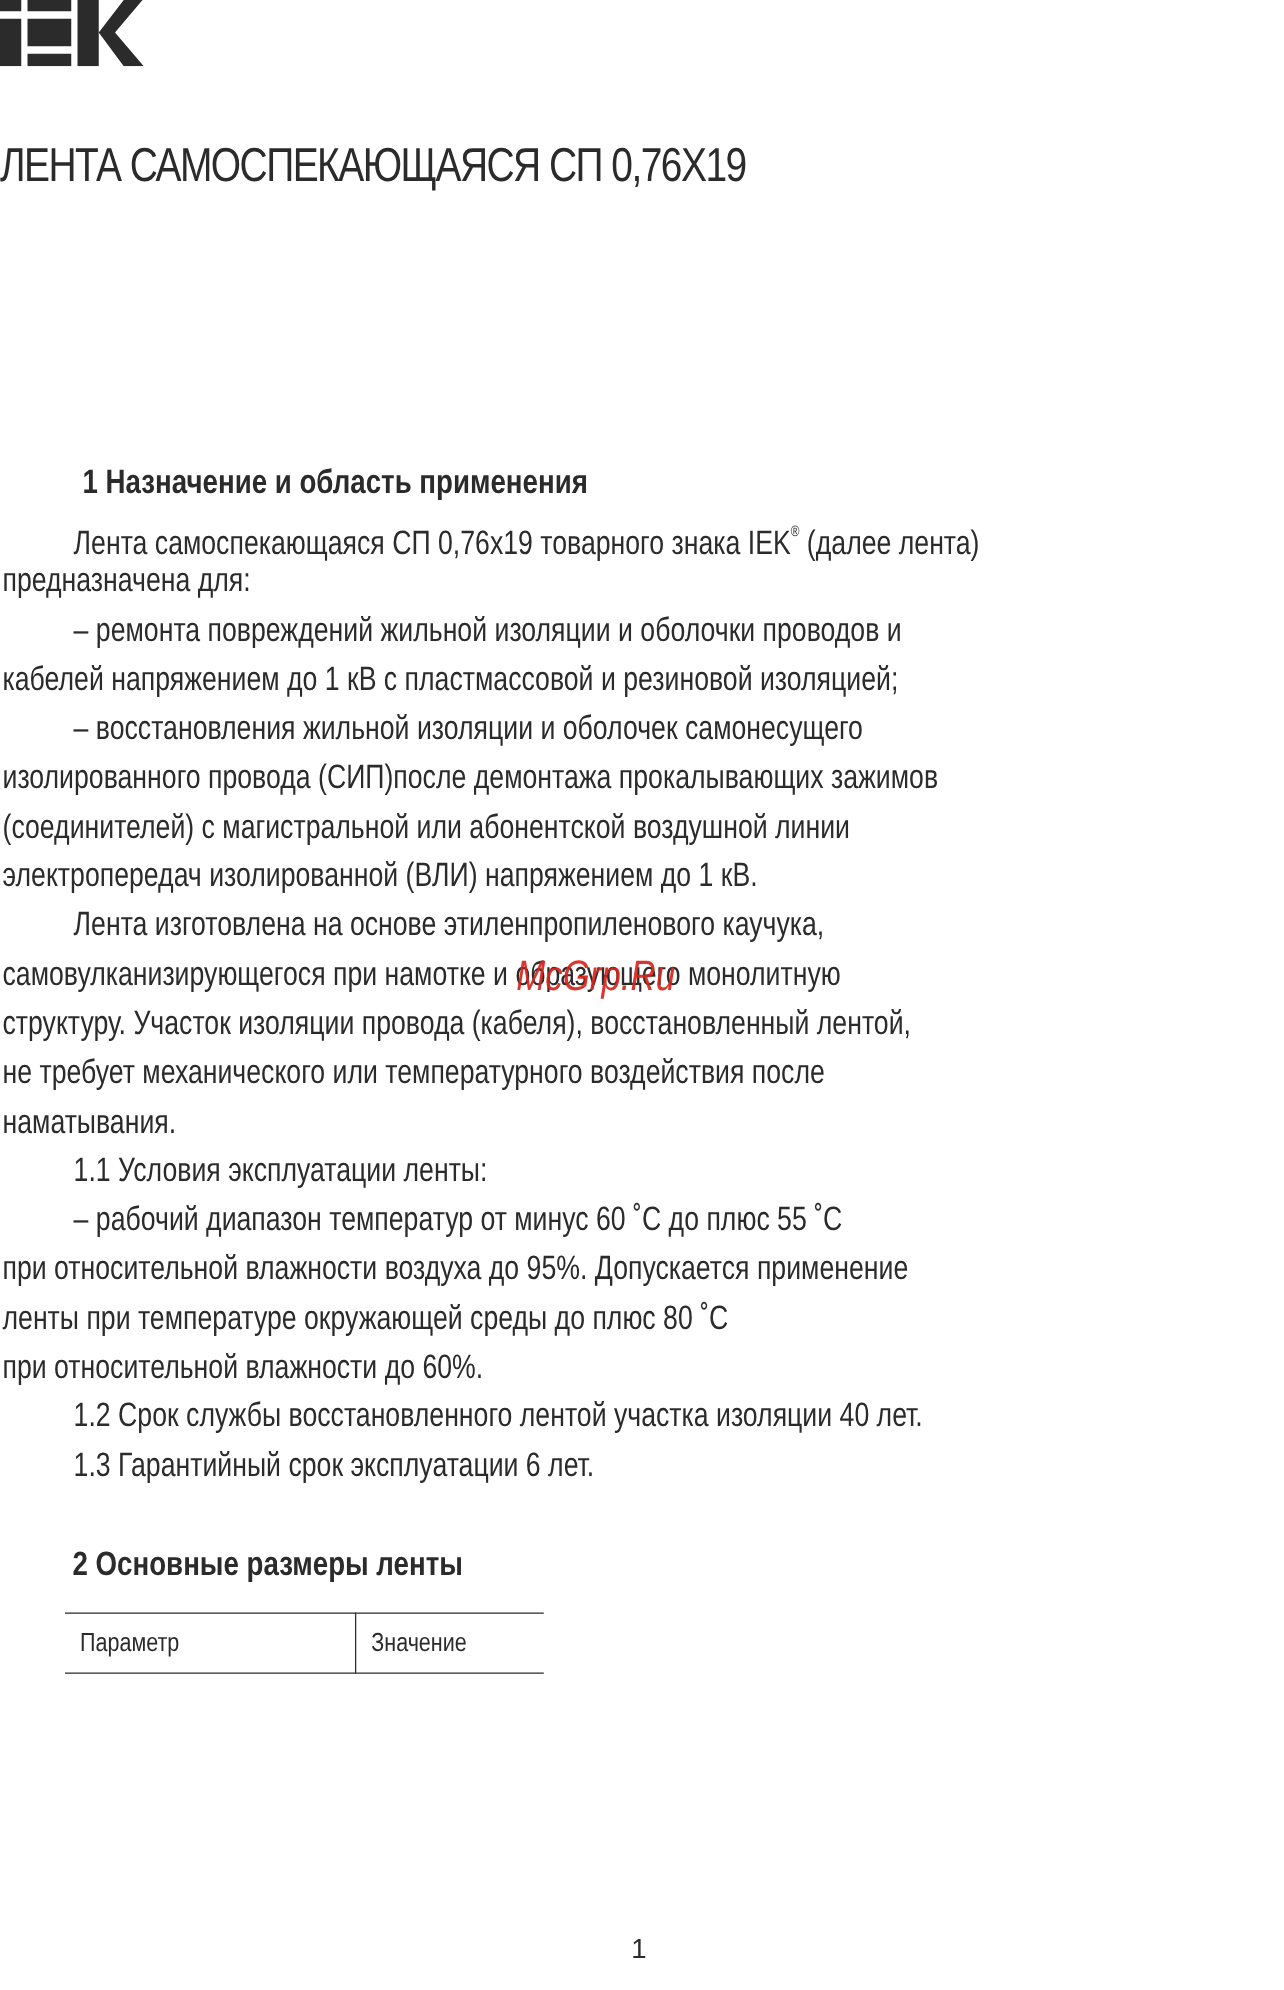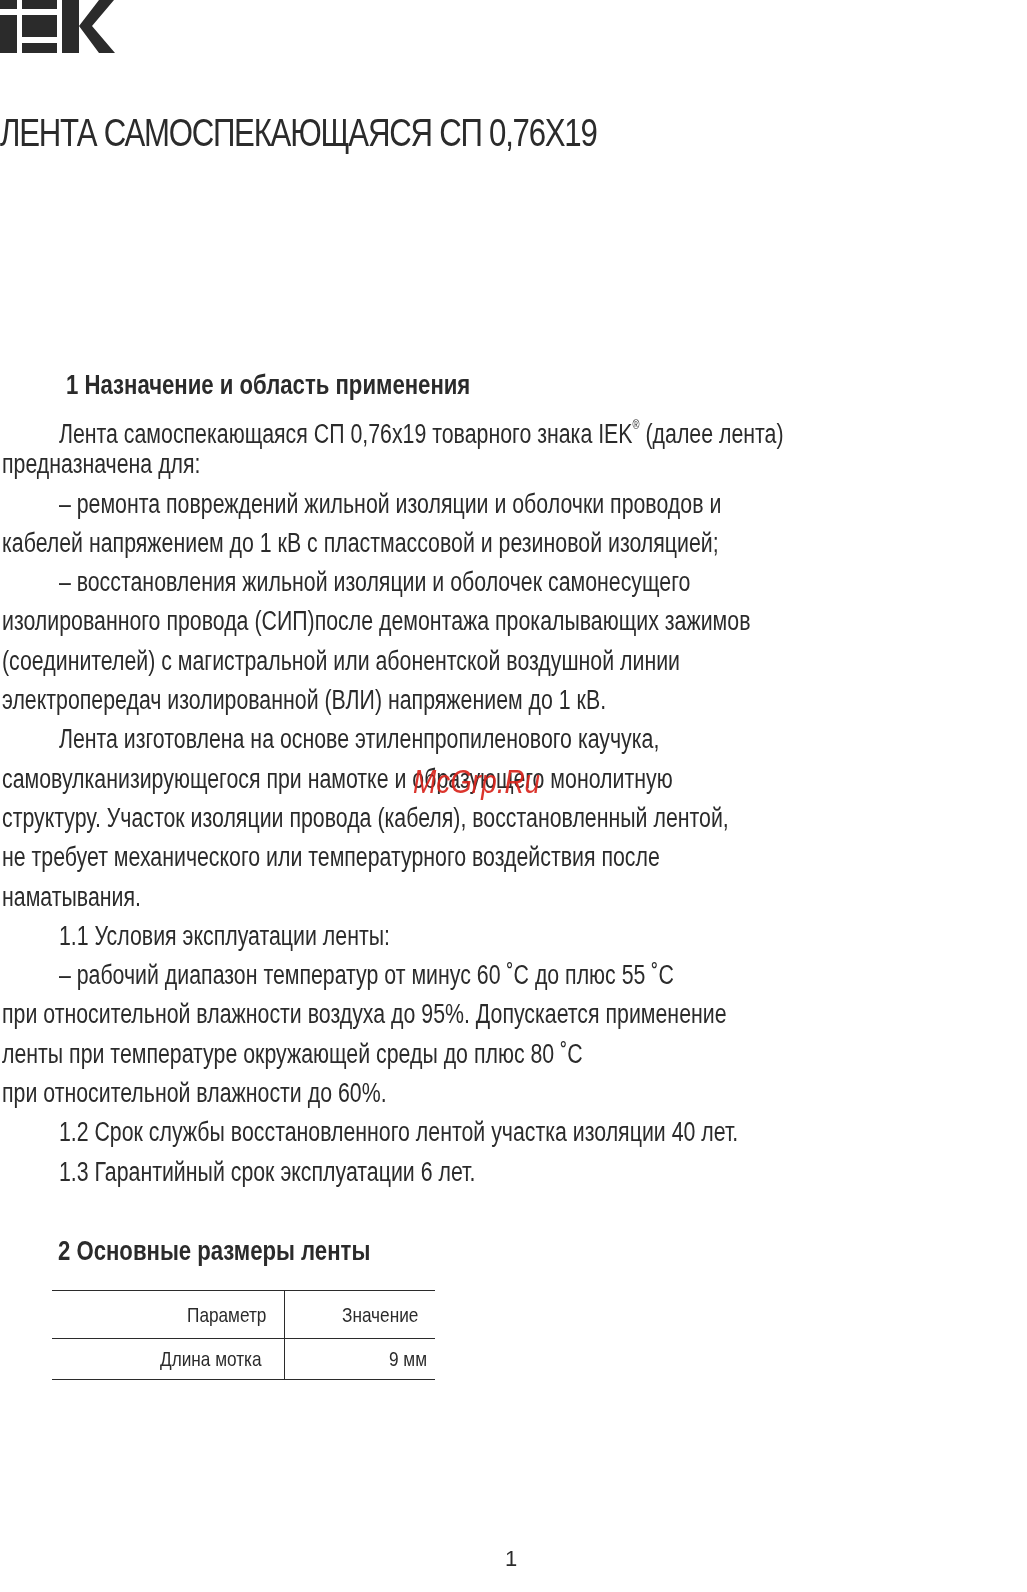--- a/index.html
+++ b/index.html
@@ -35,21 +35,20 @@
     .watermark {
       position: absolute; left: 413px; top: 762px;
       color: #d9241c; font-size: 34px; font-style: italic;
       transform: scaleX(0.82); transform-origin: left top;
       white-space: nowrap; opacity: 0.92;
     }
     table.dims {
       position: absolute; left: 52px; top: 1290px; width: 383px;
       border-collapse: collapse;
       font-size: 21px;
-      text-align: right;
     }
     table.dims td {
       border-top: 1.5px solid #2b2b2b; border-bottom: 1.5px solid #2b2b2b;
       padding: 0 0 0 12px; height: 40px; white-space: nowrap;
     }
     table.dims tr.head td { height: 47px; }
     table.dims td:first-child { width: 220px; border-right: 1.5px solid #2b2b2b; }
     .cell-text { display: inline-block; transform: scaleX(0.82); transform-origin: left center; }
     .page-number {
       position: absolute; left: 505px; top: 1546px; font-size: 22px;
@@ -100,20 +99,16 @@
 <div class="watermark">McGrp.Ru</div>
 
 <h2 class="section-heading h2">2  Основные размеры ленты</h2>
 
 <table class="dims">
   <tbody>
       <tr class="head">
     <td><span class="cell-text">Параметр</span></td>
     <td><span class="cell-text">Значение</span></td>
   </tr>
-  <tr>
-    <td><span class="cell-text">Длина мотка</span></td>
-    <td><span class="cell-text">9 мм</span></td>
-  </tr>
 </tbody>
   </table>
 
 <div class="page-number">1</div>
 
 </body></html>

